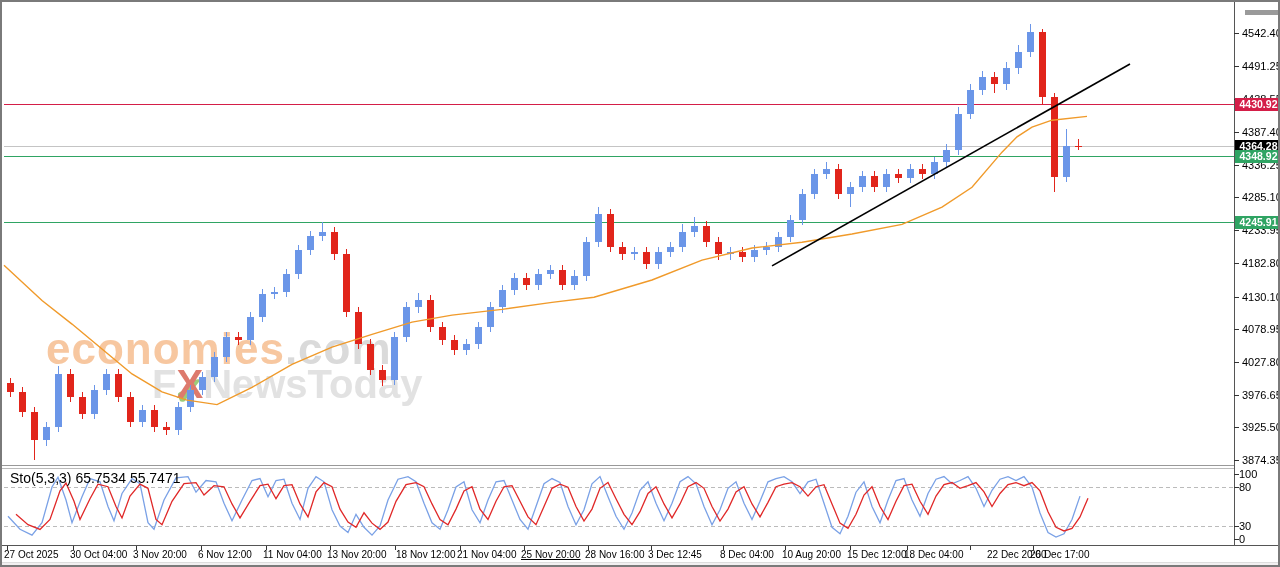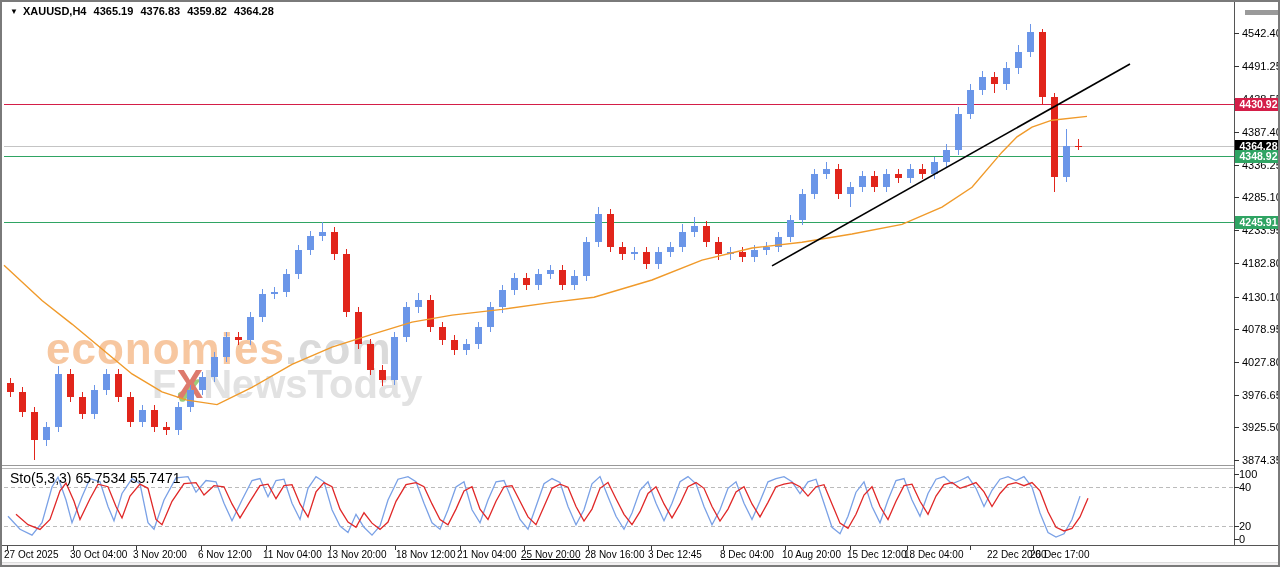--- a/index.html
+++ b/index.html
@@ -234,27 +234,20 @@
       <line x1="1076" y1="136.82799191677253" x2="1076" y2="147.70033680113767" stroke="#e1251b" stroke-width="1" shape-rendering="crispEdges"></line>
       <rect x="1072.5" y="144.26797395404543" width="7" height="1" fill="#e1251b" shape-rendering="crispEdges"></rect>
       <polyline points="2,263.2757278646807 40,298.4302821645085 70,322.07970960257455 100,347.0074844697252 130,371.9352593368759 160,389.83212334406096 185,398.1413816331112 215,402.6155976349075 250,385.3579073422647 290,362.347653618741 330,345.08996332609826 370,332.30648903525173 410,320.1621884589476 450,313.13127759898197 500,307.37871416810106 550,300.3478033081355 592,295.2344135917969 650,277.9767232991541 700,258.1623381483421 750,246.01803757203788 800,240.26547414115694 850,231.95621585210674 900,222.36861013397186 940,205.11091984132906 970,185.296534690517 1000,150.14198039068913 1015,134.80181124167333 1030,125.21420552353847 1050,118.18329466357288 1085,114.34825237631894" fill="none" stroke="#f09a2a" stroke-width="1.4"></polyline>
       <line x1="770" y1="263.91490157922294" x2="1128" y2="61.9360077838483" stroke="#000000" stroke-width="1.6"></line>
       <line x1="2" y1="485" x2="1232" y2="485" stroke="#bbbbbb" stroke-width="1" stroke-dasharray="4,3" shape-rendering="crispEdges"></line>
       <line x1="2" y1="524" x2="1232" y2="524" stroke="#bbbbbb" stroke-width="1" stroke-dasharray="4,3" shape-rendering="crispEdges"></line>
       <polyline points="6,514.25 18,527.25 30,533.1 40,520.75 50,485 56,475.25 64,498 70,520.75 80,494.75 88,476.55 98,479.8 106,504.5 112,518.8 120,491.5 130,476.55 138,481.75 146,520.75 152,527.25 162,498 174,475.9 186,474.6 194,490.2 204,478.5 214,479.8 222,501.25 230,518.8 240,498 250,478.5 258,476.55 266,494.75 274,478.5 282,477.2 290,501.25 298,517.5 306,486.3 314,474.6 322,479.8 330,507.75 338,524 346,530.5 354,512.3 362,525.3 370,533.1 378,524 386,498 396,477.2 406,474.6 414,479.8 422,501.25 430,520.75 438,527.25 446,507.75 454,485 462,479.8 470,507.75 478,520.75 486,498 494,479.8 502,478.5 510,498 518,517.5 526,527.25 534,504.5 542,481.75 550,476.55 558,480.45 566,504.5 574,522.7 582,507.75 590,481.75 598,474.6 606,494.75 614,514.25 622,527.25 630,511 638,488.25 646,479.8 654,501.25 662,518.8 670,501.25 678,479.8 686,474.6 694,481.75 702,504.5 710,522.7 718,507.75 726,486.3 734,479.8 742,501.25 750,517.5 758,499.3 766,479.8 774,476.55 782,474.6 790,479.8 798,491.5 806,479.8 814,477.2 822,501.25 830,525.3 838,531.8 846,514.25 854,490.2 862,479.8 870,504.5 878,520.75 886,498 894,478.5 902,476.55 910,498 918,514.25 926,491.5 934,477.2 942,474.6 950,481.75 958,478.5 966,474.6 974,486.3 982,504.5 990,488.25 998,477.2 1006,474.6 1014,478.5 1022,474.6 1030,485 1038,511 1046,530.5 1054,535.05 1062,531.8 1070,517.5 1078,494.1" fill="none" stroke="#7aa1e6" stroke-width="1.3"></polyline>
       <polyline points="14,512.3 26,522.7 38,527.38 48,517.5 58,488.9 64,481.1 72,499.3 78,517.5 88,496.7 96,482.14 106,484.74 114,504.5 120,515.94 128,494.1 138,482.14 146,486.3 154,517.5 160,522.7 170,499.3 182,481.62 194,480.58 202,493.06 212,483.7 222,484.74 230,501.9 238,515.94 248,499.3 258,483.7 266,482.14 274,496.7 282,483.7 290,482.65999999999997 298,501.9 306,514.9 314,489.94 322,480.58 330,484.74 338,507.1 346,520.1 354,525.3 362,510.74 370,521.14 378,527.38 386,520.1 394,499.3 404,482.65999999999997 414,480.58 422,484.74 430,501.9 438,517.5 446,522.7 454,507.1 462,488.9 470,484.74 478,507.1 486,517.5 494,499.3 502,484.74 510,483.7 518,499.3 526,514.9 534,522.7 542,504.5 550,486.3 558,482.14 566,485.26 574,504.5 582,519.06 590,507.1 598,486.3 606,480.58 614,496.7 622,512.3 630,522.7 638,509.7 646,491.5 654,484.74 662,501.9 670,515.94 678,501.9 686,484.74 694,480.58 702,486.3 710,504.5 718,519.06 726,507.1 734,489.94 742,484.74 750,501.9 758,514.9 766,500.34000000000003 774,484.74 782,482.14 790,480.58 798,484.74 806,494.1 814,484.74 822,482.65999999999997 830,501.9 838,521.14 846,526.34 854,512.3 862,493.06 870,484.74 878,504.5 886,517.5 894,499.3 902,483.7 910,482.14 918,499.3 926,512.3 934,494.1 942,482.65999999999997 950,480.58 958,486.3 966,483.7 974,480.58 982,489.94 990,504.5 998,491.5 1006,482.65999999999997 1014,480.58 1022,483.7 1030,480.58 1038,488.9 1046,509.7 1054,525.3 1062,528.94 1070,526.34 1078,514.9 1086,496.18" fill="none" stroke="#e02828" stroke-width="1.3"></polyline>
     </svg>
 
-  <div class="abs" id="title-bar">
-    <span class="tri">▼</span><span>XAUUSD,H4</span>
-    <span>4365.19</span>
-    <span>4376.83</span>
-    <span>4359.82</span>
-    <span>4364.28</span>
-  </div>
 
   <div class="abs" id="stoch-label" style="left:8px;top:468px;font-size:14px;color:#000;z-index:21;">
     <span>Sto(5,3,3)</span>
     <span>65.7534</span>
     <span>55.7471</span>
   </div>
 
   <div class="abs" id="h-sep-a"></div>
   <div class="abs" id="h-sep-b"></div>
   <div class="abs" id="v-sep"></div>
@@ -324,23 +317,23 @@
       <div class="ta-label" style="left: 902px;">18 Dec 04:00</div>
       <div class="ta-tick" style="left: 905px;"></div>
       <div class="ta-label" style="left: 985px;">22 Dec 20:00</div>
       <div class="ta-tick" style="left: 968px;"></div>
       <div class="ta-label" style="left: 1028px;">26 Dec 17:00</div>
       <div class="ta-tick" style="left: 1031px;"></div>
     </div>
   <div class="abs" id="stoch-axis" style="left:0;top:0;width:1280px;height:567px;z-index:21;pointer-events:none;">
       <div class="sa-label" style="top: 466px;">100</div>
       <div class="pa-tick" style="top: 472px;"></div>
-      <div class="sa-label" style="top: 479px;">40</div>
+      <div class="sa-label" style="top: 479px;">80</div>
       <div class="pa-tick" style="top: 485px;"></div>
-      <div class="sa-label" style="top: 518px;">20</div>
+      <div class="sa-label" style="top: 518px;">30</div>
       <div class="pa-tick" style="top: 524px;"></div>
       <div class="sa-label" style="top: 531px;">0</div>
       <div class="pa-tick" style="top: 537px;"></div>
     </div>
   <div class="abs" id="badge-layer" style="left:0;top:0;width:1280px;height:567px;z-index:26;pointer-events:none;">
       <div class="badge" style="top: 95.7551px; background: rgb(212, 30, 72);">4430.92</div>
       <div class="badge" style="top: 138.35px; background: rgb(0, 0, 0);">4364.28</div>
       <div class="badge" style="top: 148.167px; background: rgb(47, 164, 99);">4348.92</div>
       <div class="badge" style="top: 214.009px; background: rgb(47, 164, 99);">4245.91</div>
     </div>

